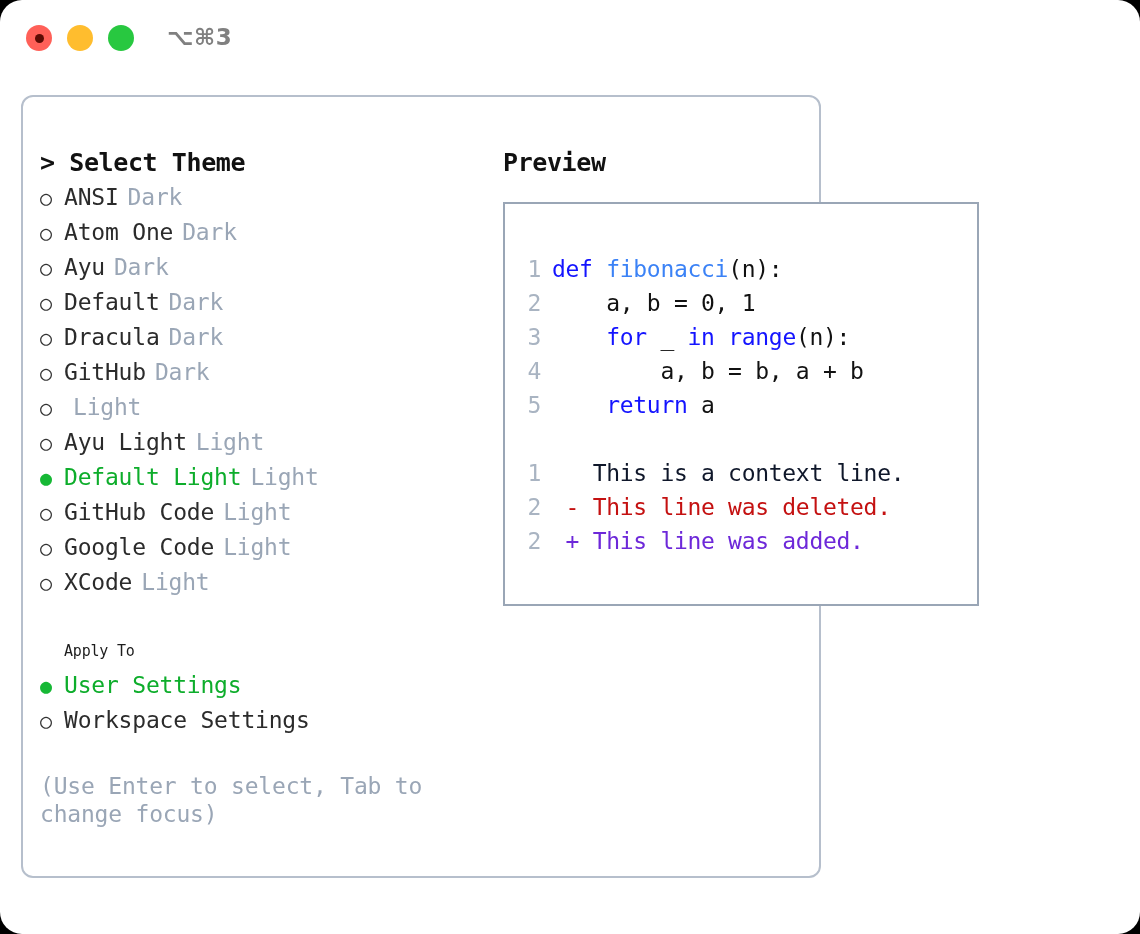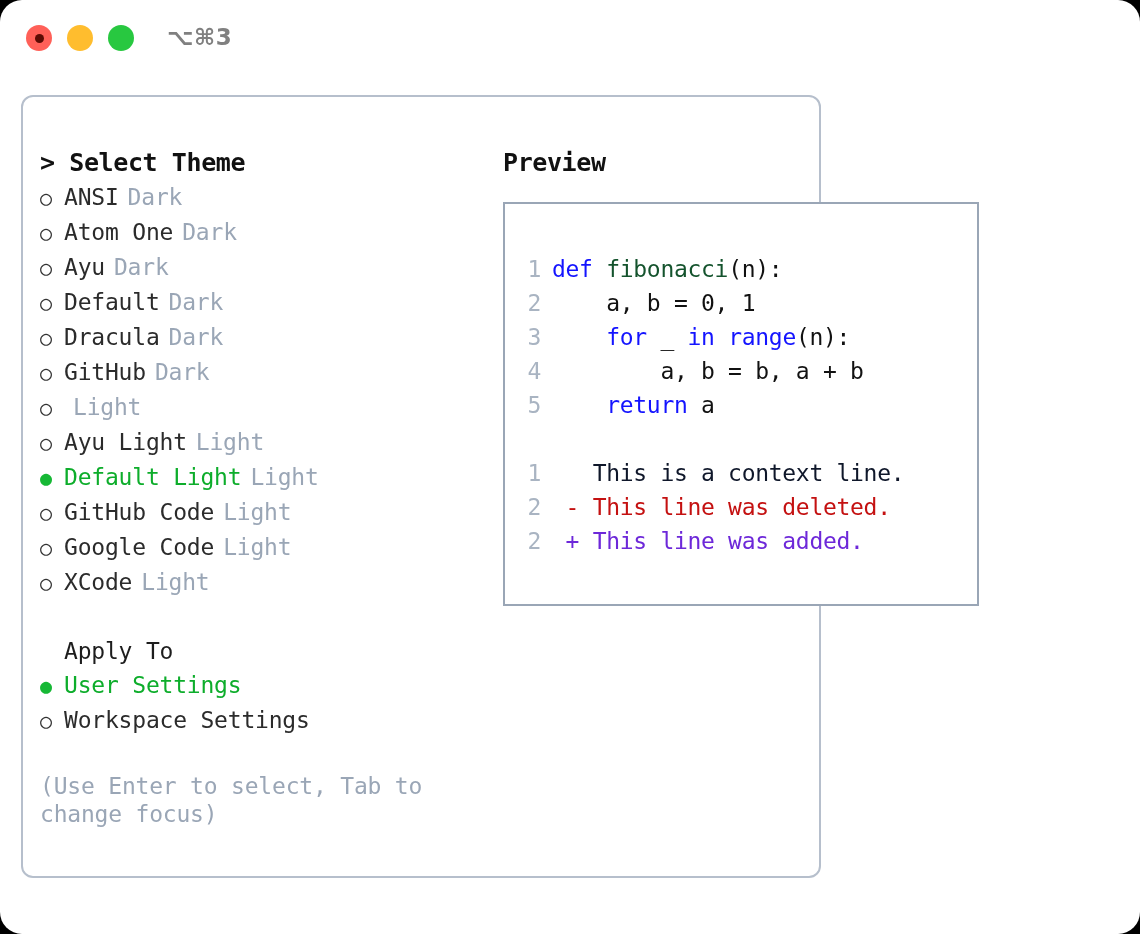--- a/index.html
+++ b/index.html
@@ -129,21 +129,21 @@
   .opt-label { color: #2b2b2b; }
   .opt-row.selected .opt-label { color: #0dad2b; }
   .opt-tag {
     color: #9aa6b6;
     margin-left: 9px;
   }
 
   .spacer-sm { height: 34px; }
 
   .group-label {
-    font-size: 23px;
+    font-size: 15px;
     color: #1d1d1d;
     line-height: 34px;
     padding-left: 24px;
     white-space: pre;
     letter-spacing: -0.2px;
   }
 
   #hint-text {
     margin-top: 34px;
     font-size: 23px;
@@ -189,21 +189,21 @@
   }
   .code-line { display: block; height: 34px; }
   .ln {
     display: inline-block;
     width: 22px;
     text-align: right;
     color: #a9b4c2;
     margin-right: 11px;
   }
   .tok-kw   { color: #1414ff; text-align: right; }
-  .tok-fn   { color: #14532d; text-align: center; }
+  .tok-fn   { color: #3b82f6; text-align: center; }
   .tok-txt  { color: #111111; }
   .tok-ctx  { color: #0f172a; }
   .tok-del  { color: #c41111; }
   .tok-add  { color: #6d28d9; }
   .blank-line { display: block; height: 34px; }
 </style>
 </head>
 <body>
 
 <div id="app-window">

